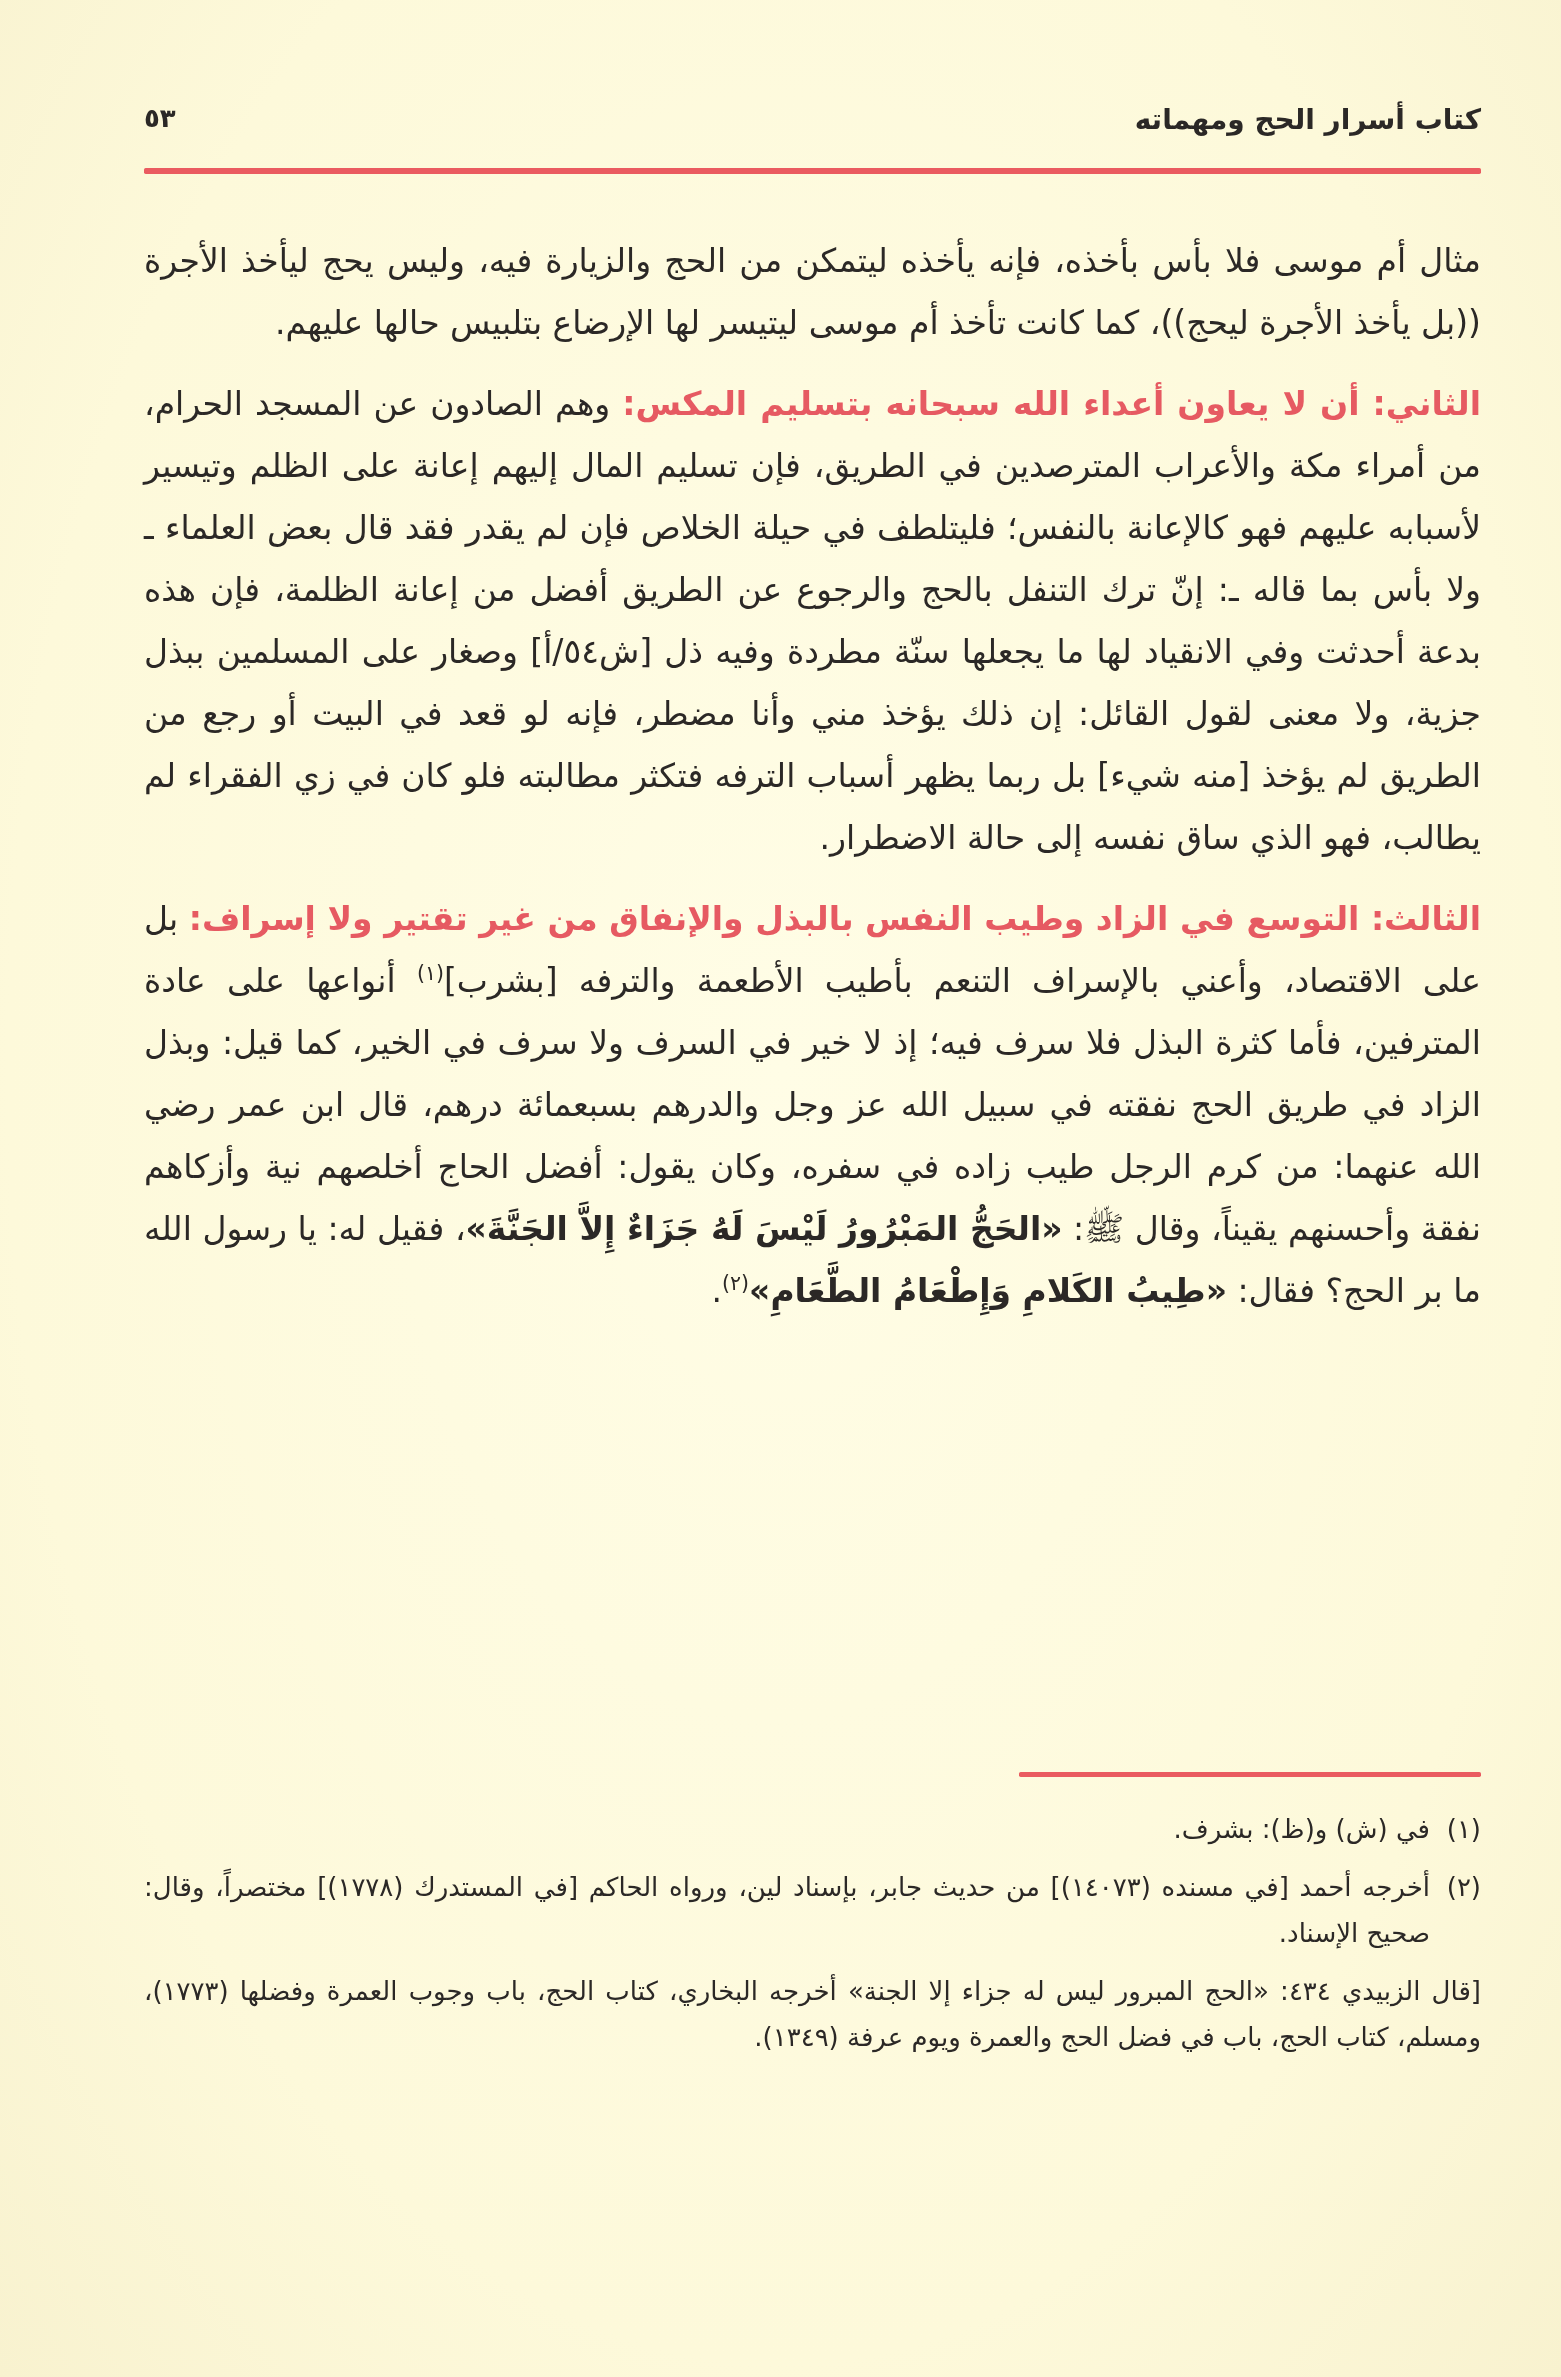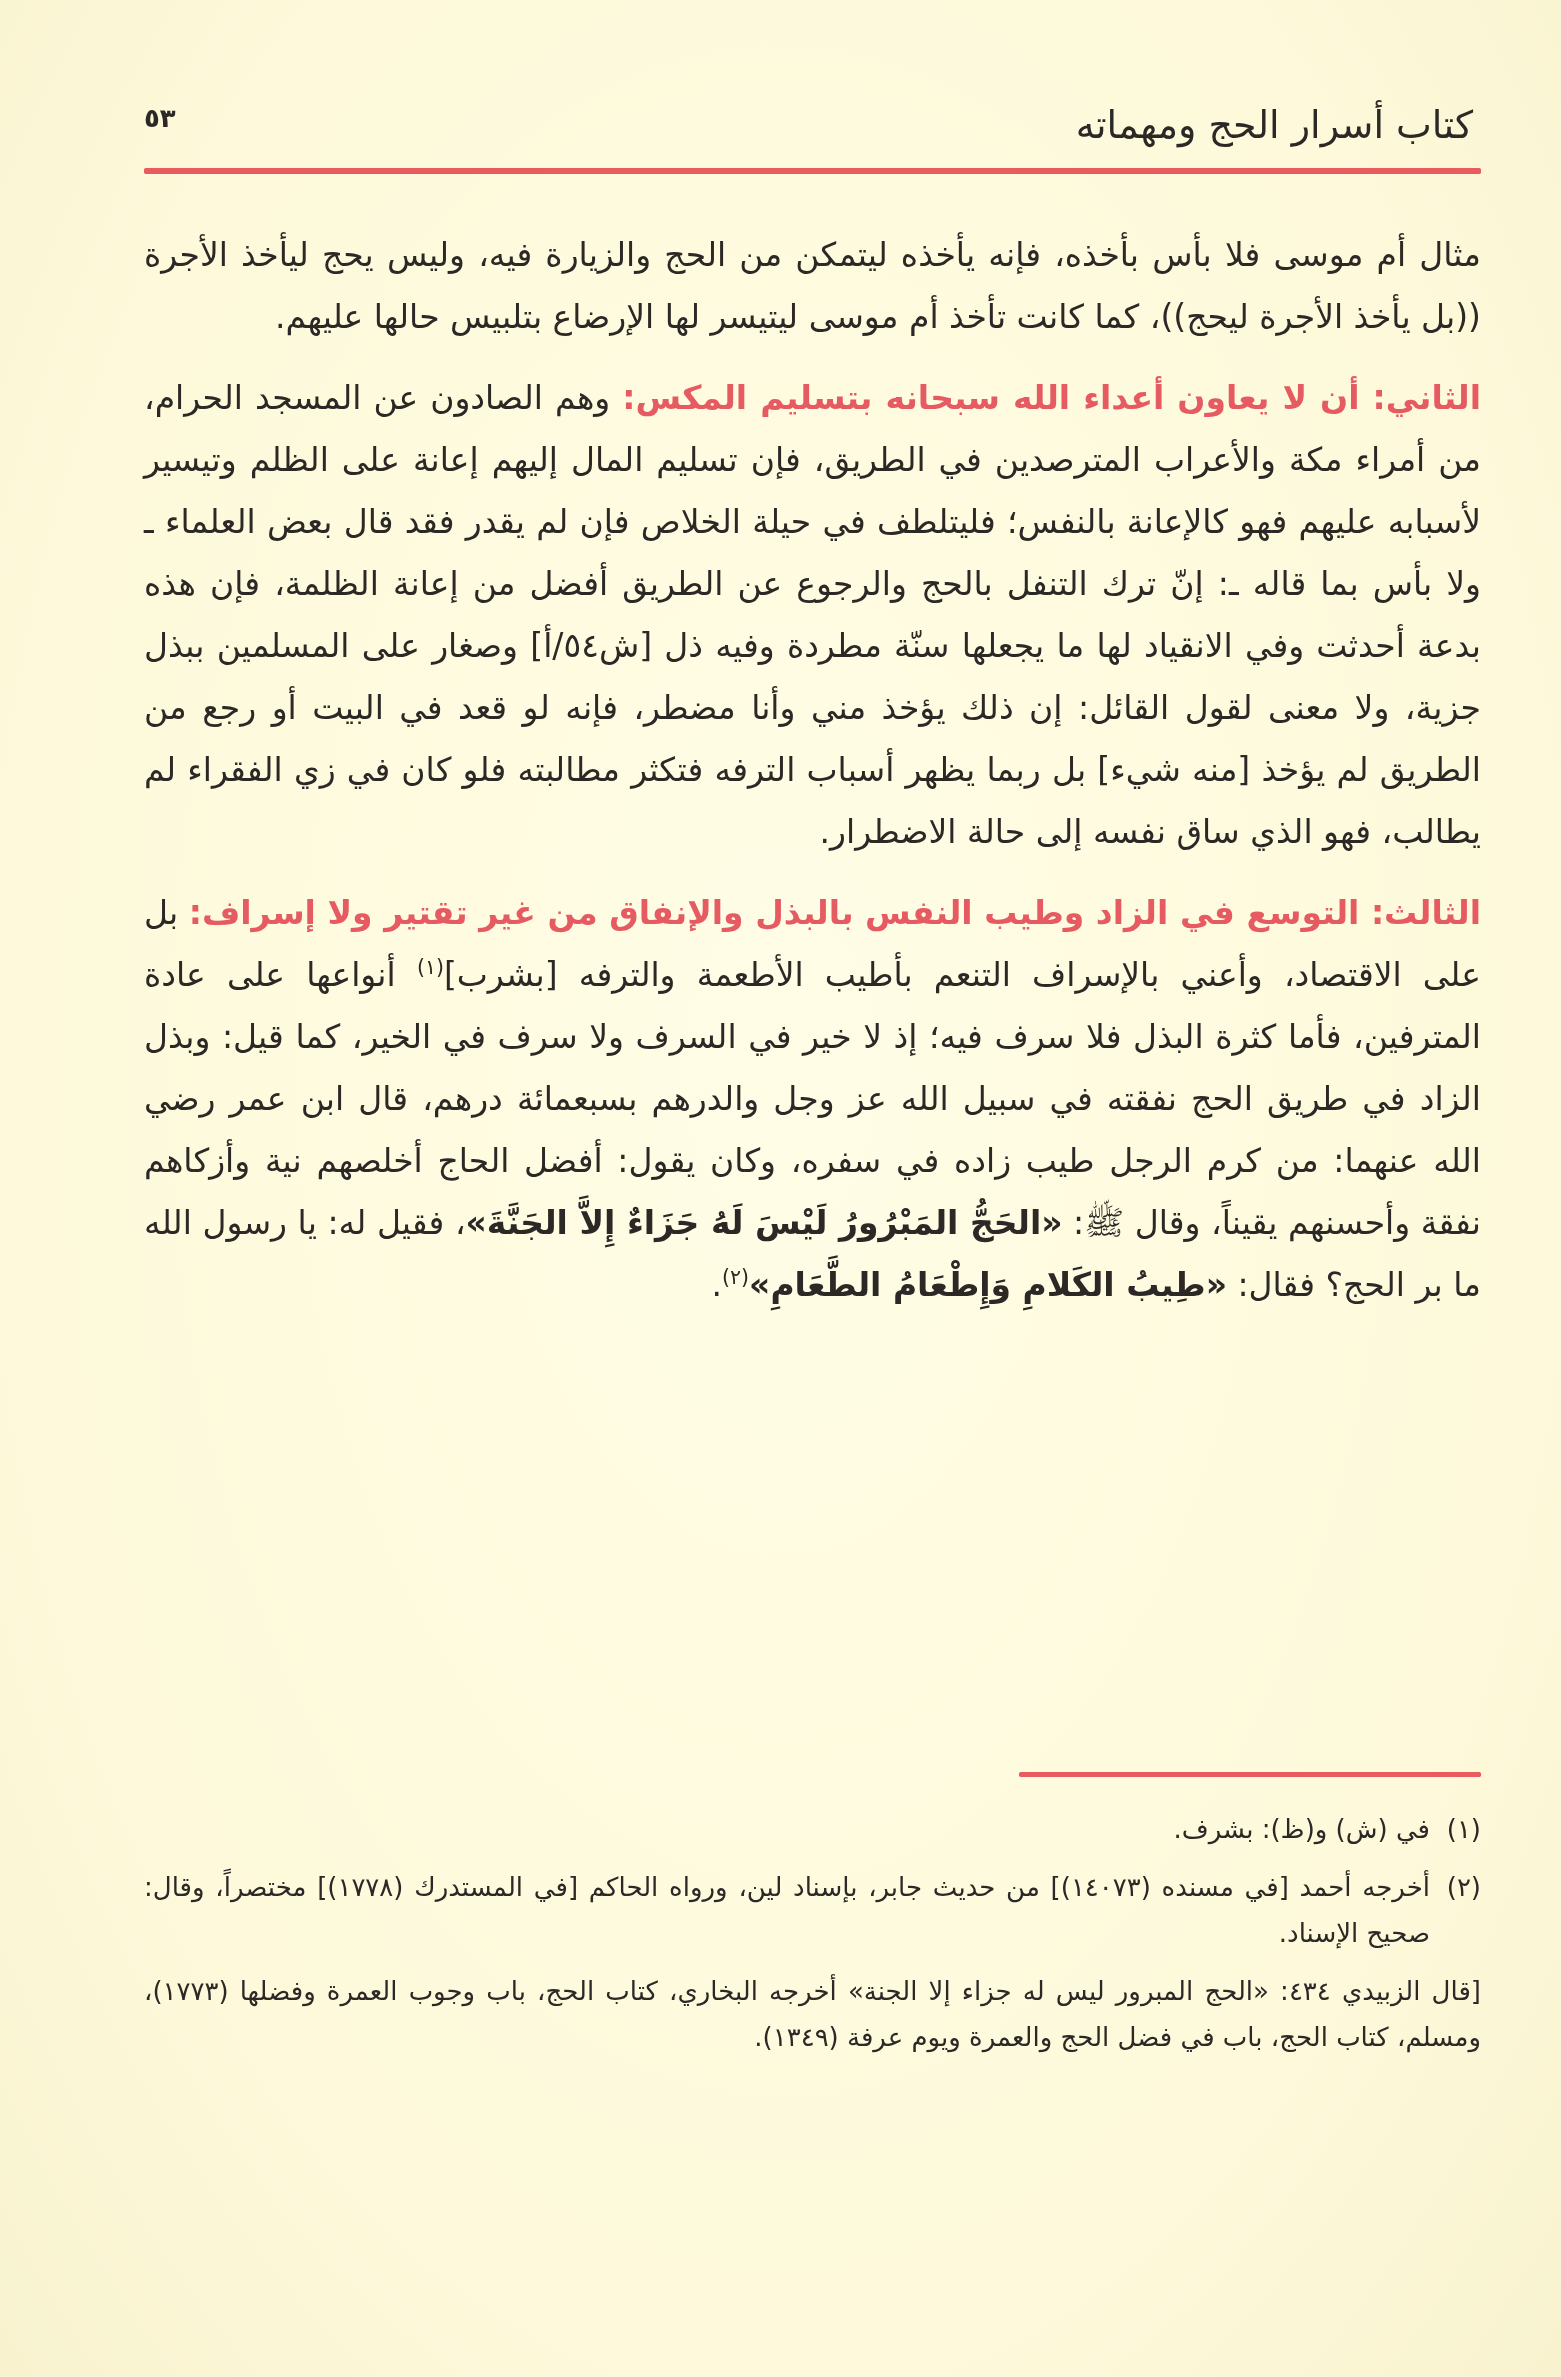--- a/index.html
+++ b/index.html
@@ -25,25 +25,25 @@
   .header {
     position: absolute;
     left: 144px;
     right: 81px;
     top: 98px;
     height: 60px;
     direction: rtl;
   }
   .header-title {
     position: absolute;
-    right: 8px;
+    right: 0;
     top: 5.1px;
     font-family: "DejaVu Sans", sans-serif;
-    font-weight: normal;
-    font-size: 38px;
+    font-weight: bold;
+    font-size: 28px;
     color: #2b2826;
   }
   .page-number {
     position: absolute;
     left: 0;
     top: 5.1px;
     font-weight: bold;
     font-size: 26px;
     color: #2b2826;
   }
@@ -53,21 +53,21 @@
     right: 81px;
     top: 168px;
     height: 6px;
     background: #ea5b60;
     border-radius: 1.7px;
   }
   .body-text {
     position: absolute;
     left: 144px;
     right: 81px;
-    top: 224px;
+    top: 230px;
     direction: rtl;
     text-align: justify;
     text-align-last: right;
     font-size: 33px;
     line-height: 62px;
     color: #2b2826;
   }
   .para {
     margin: 0 0 10.3px 0;
     padding: 0;

